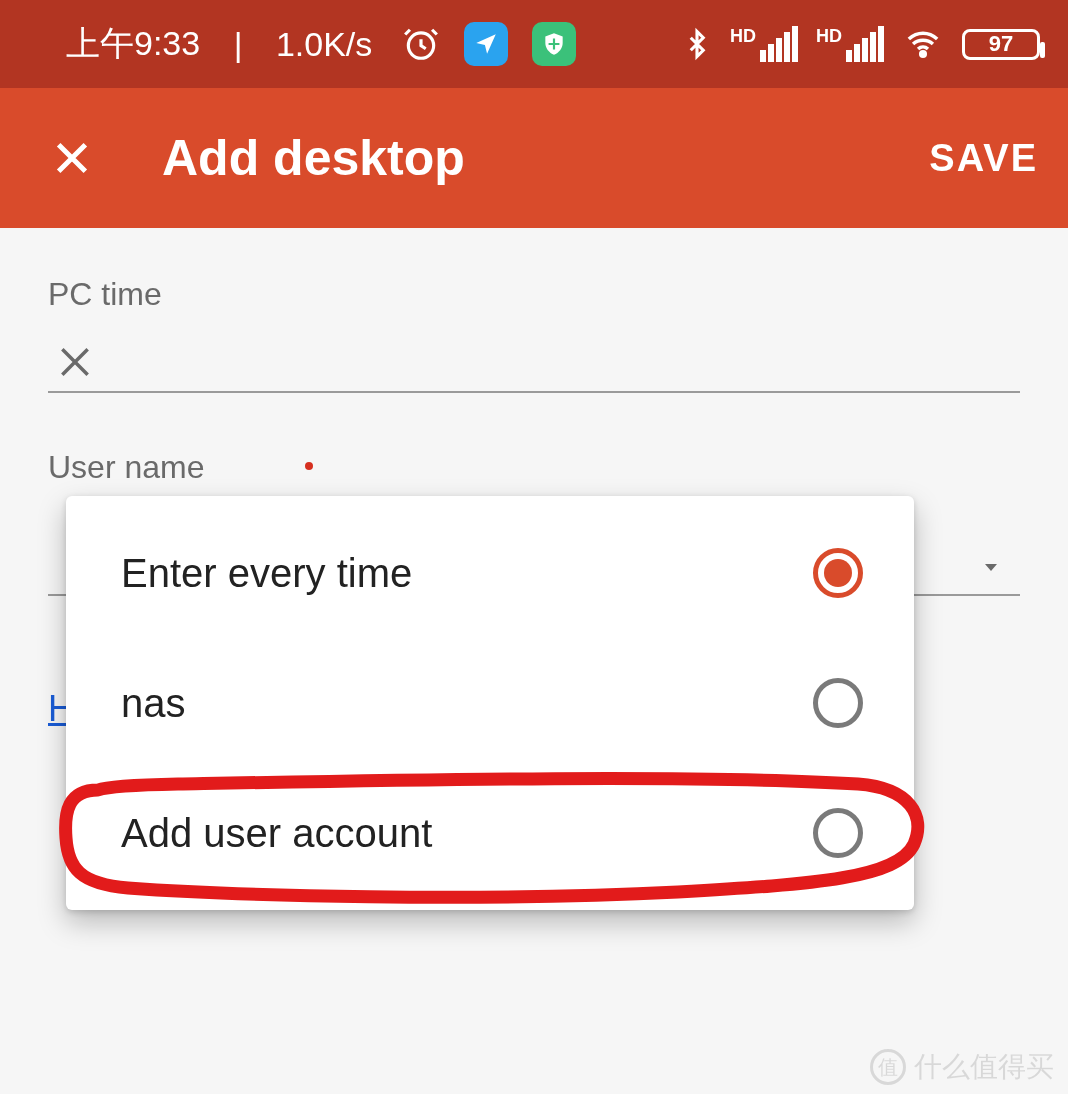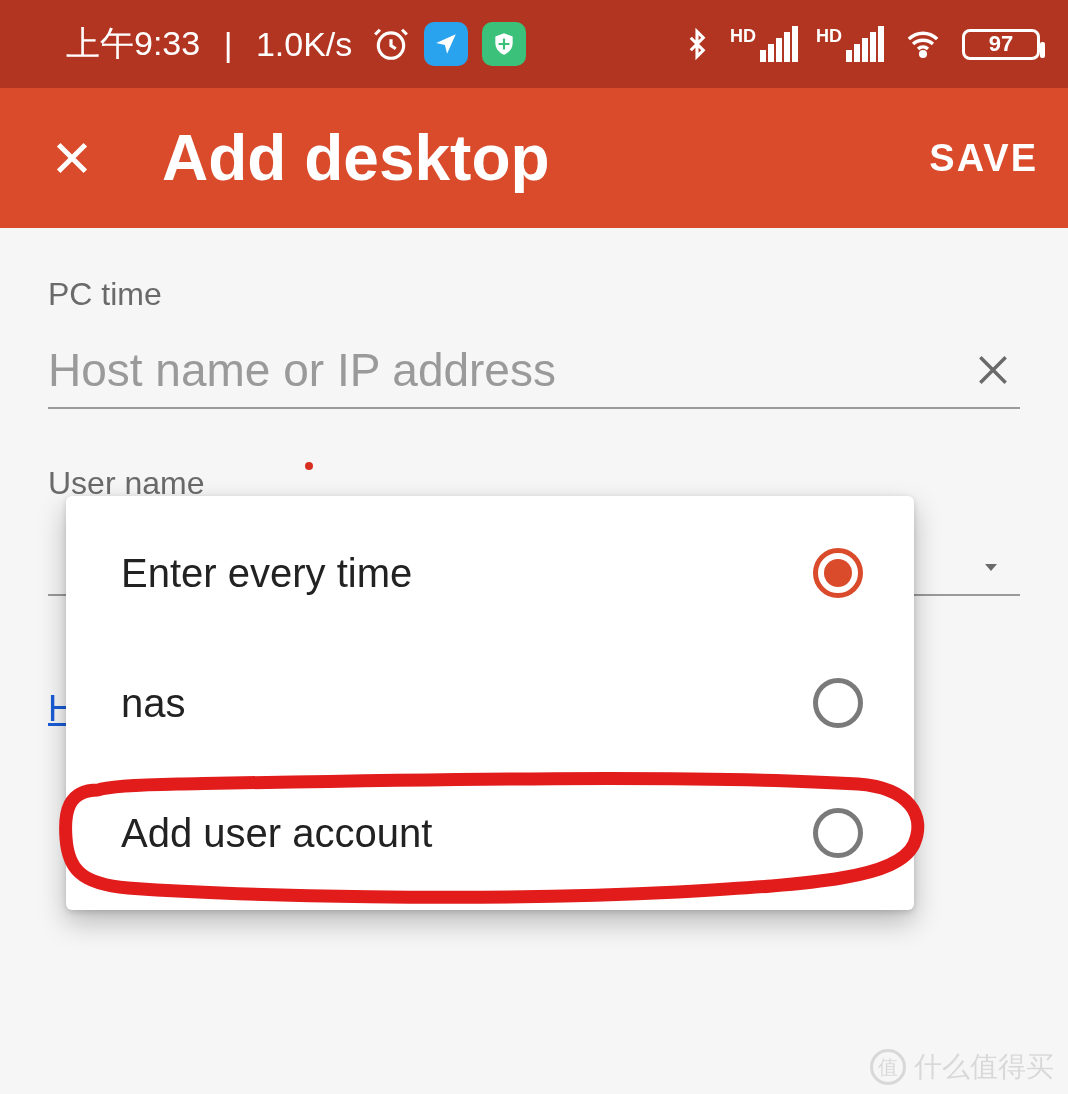--- a/index.html
+++ b/index.html
@@ -9,21 +9,21 @@
   .status-bar {
     height: 88px;
     background: #b23522;
     color: #fff;
     display: flex;
     align-items: center;
     padding: 0 28px 0 66px;
     font-size: 34px;
     justify-content: space-between;
   }
-  .status-left { display: flex; align-items: center; gap: 14px; }
+  .status-left { display: flex; align-items: center; gap: 24px; }
   .status-right { display: flex; align-items: center; gap: 18px; }
   .status-icon-box { width: 44px; height: 44px; border-radius: 10px; display: flex; align-items: center; justify-content: center; font-size: 26px; }
   .ic-blue { background: #2aa3ef; }
   .ic-green { background: #3bc17a; }
   .battery {
     width: 78px; height: 31px; border: 3px solid #fff; border-radius: 8px;
     position: relative; display: flex; align-items: center; justify-content: center;
     font-size: 22px; font-weight: 600;
   }
   .battery::after { content: ""; position: absolute; right: -8px; top: 10px; width: 5px; height: 16px; background: #fff; border-radius: 2px; }
@@ -31,21 +31,21 @@
   
   .app-bar {
     height: 140px;
     background: #d94b2b;
     color: #fff;
     display: flex;
     align-items: center;
     padding: 0 30px 0 52px;
   }
   .app-bar .close { font-size: 46px; font-weight: 300; margin-right: 70px; cursor: pointer; }
-  .app-bar .title { font-size: 64px; font-weight: 600; flex: 1; }
+  .app-bar .title { font-size: 50px; font-weight: 600; flex: 1; }
   .app-bar .save  { font-size: 38px; font-weight: 600; letter-spacing: 2px; cursor: pointer; }
 
   
   .content { padding: 48px 48px 0 48px; position: relative; }
   .field-label { font-size: 32px; color: #6a6a6a; margin-bottom: 30px; }
   .text-field {
     display: flex; align-items: center; border-bottom: 2px solid #9a9a9a;
     padding-bottom: 10px; margin-bottom: 56px;
   }
   .text-field input {
@@ -186,21 +186,20 @@
         <path d="M4 4l16 16M20 4L4 20"></path>
       </svg>
   </span>
   <span class="title">Add desktop</span>
   <span class="save">SAVE</span>
 </div>
 
 <div class="content">
   <div class="field-label">PC time</div>
   <div class="text-field">
-    <input type="text" placeholder="Host name or IP address" value="" style="">
     <span class="clear">
       <svg width="38" height="38" viewBox="0 0 24 24" stroke="#6a6a6a" stroke-width="2.2" fill="none">
           <path d="M4 4l16 16M20 4L4 20"></path>
         </svg>
     </span>
   </div>
 
   <div class="field-label">User name</div>
   <div class="red-dot"></div>
 </div>

